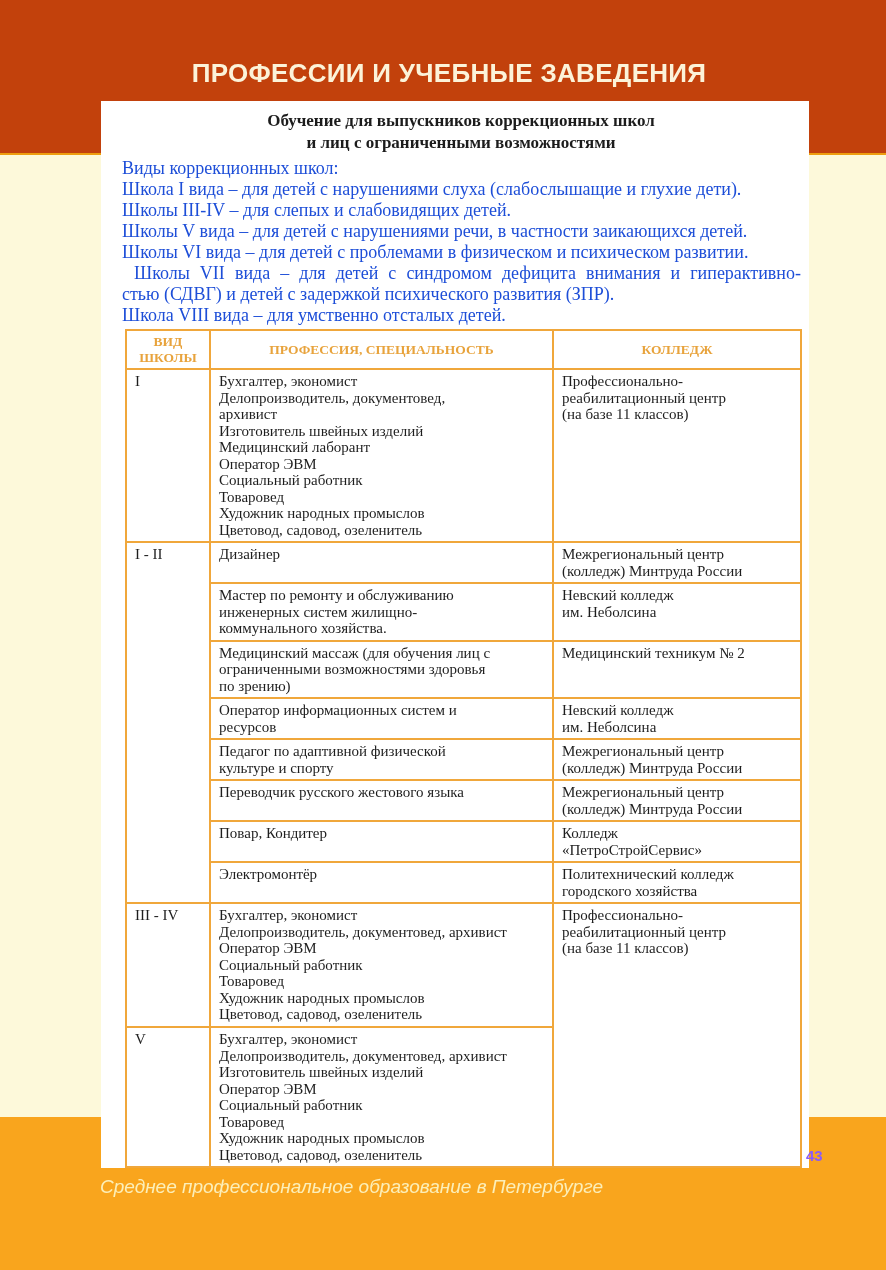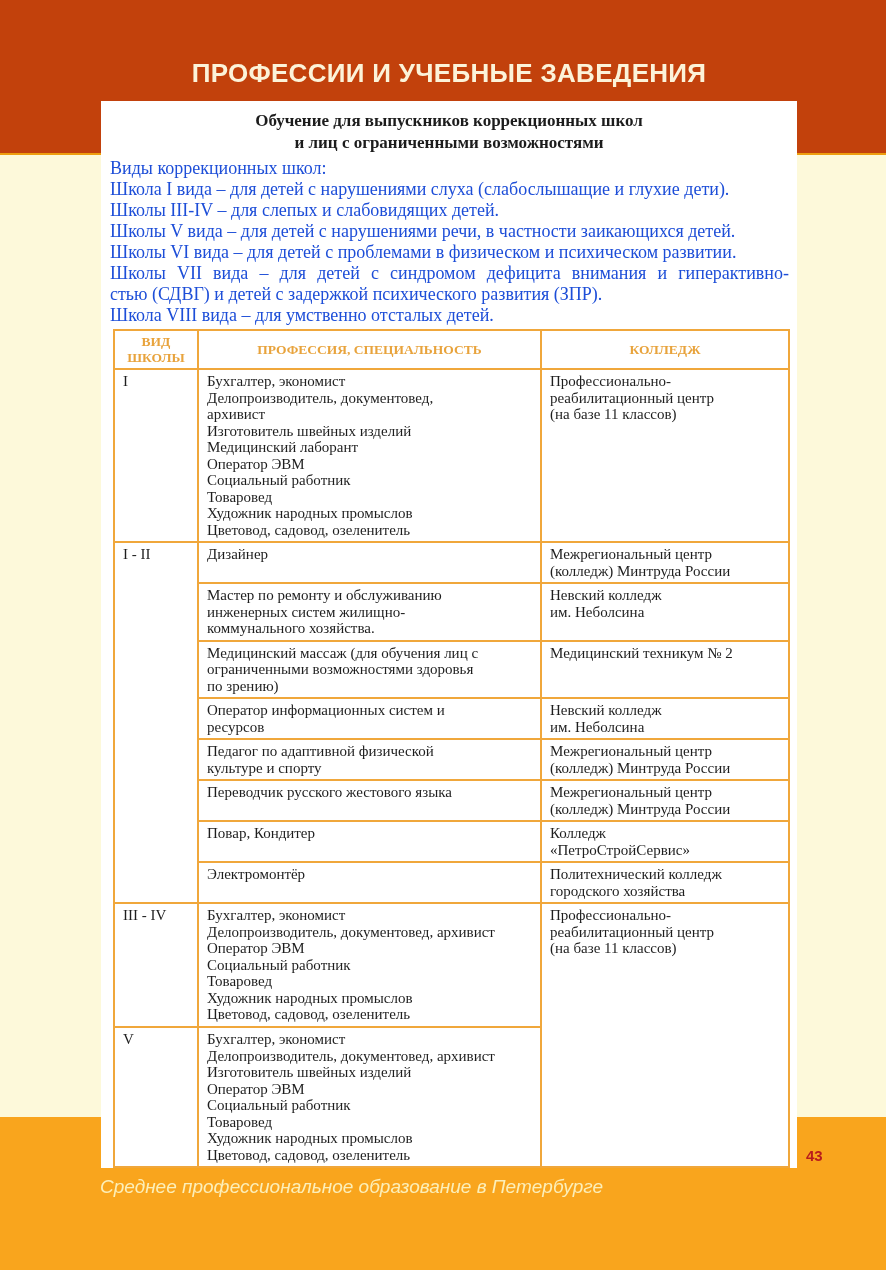--- a/index.html
+++ b/index.html
@@ -25,38 +25,40 @@
     text-align:center;
     font-family:"Liberation Sans", sans-serif;
     font-weight:bold;font-size:26px;letter-spacing:0.3px;
     color:#FCF3D9;
   }
   .card{
     position:absolute;left:101px;top:101px;width:696px;height:1067px;
     background:#FFFFFF;
     overflow:hidden;
     z-index:2;
+    padding-left:12px;
   }
   .card-title{
     margin-top:9px;
     text-align:center;
     font-weight:bold;
     font-size:17px;line-height:22px;
     color:#1C1C1C;
   }
   .intro{
     margin:4px 8px 0 9px;
     font-size:18px;line-height:21px;
     color:#1d4ed8;
   }
   .intro-line{white-space:nowrap;}
   .intro-line.justify{
     white-space:normal;
     text-align:justify;
     text-align-last:justify;
+    margin-left:12px;
   }
   table.main{
     margin:3px 0 0 12px;
     border-collapse:collapse;
     width:675px;
     table-layout:fixed;
     font-size:15px;line-height:16.5px;
   }
   table.main th, table.main td{
     border:2px solid #F0A73B;
@@ -83,21 +85,21 @@
     font-family:"Liberation Sans", sans-serif;
     font-style:italic;
     font-size:19px;
     color:#FCEFB9;
     z-index:3;
   }
   .page-number{
     position:absolute;left:806px;top:1147px;
     font-family:"Liberation Sans", sans-serif;
     font-weight:bold;font-size:15px;
-    color:#b91c1c;
+    color:#8b5cf6;
     z-index:3;
     text-align:center;
   }
 </style>
 </head>
 <body>
 
 <div class="top-band">
   <div class="header-title">ПРОФЕССИИ И УЧЕБНЫЕ ЗАВЕДЕНИЯ</div>
 </div>

